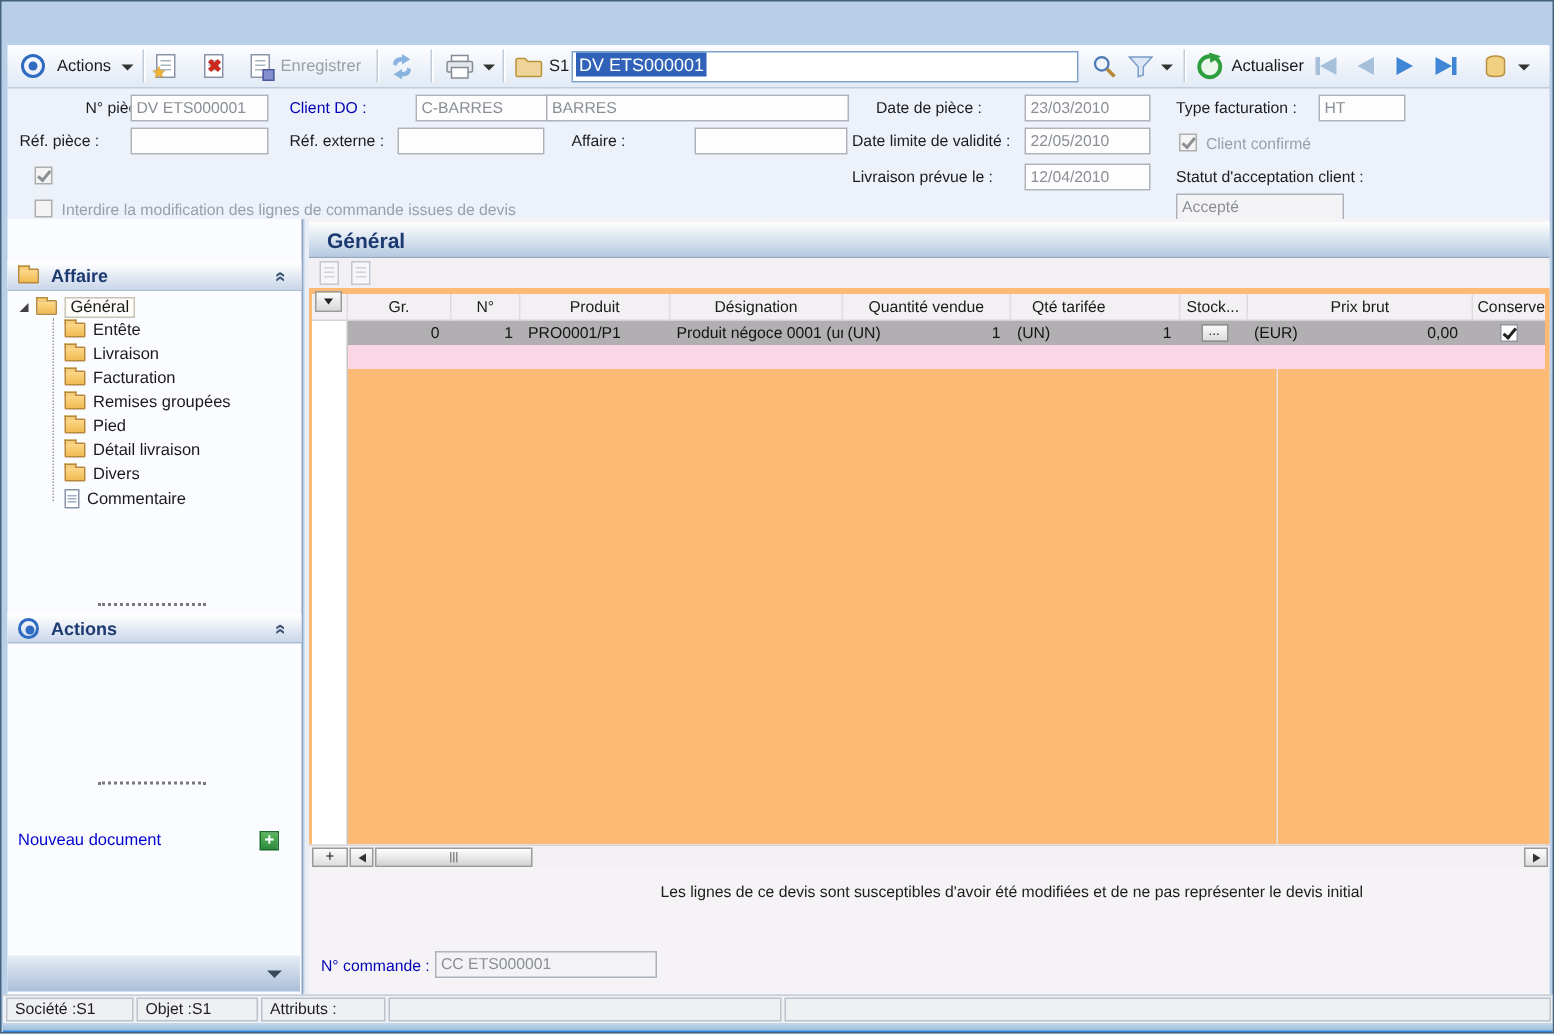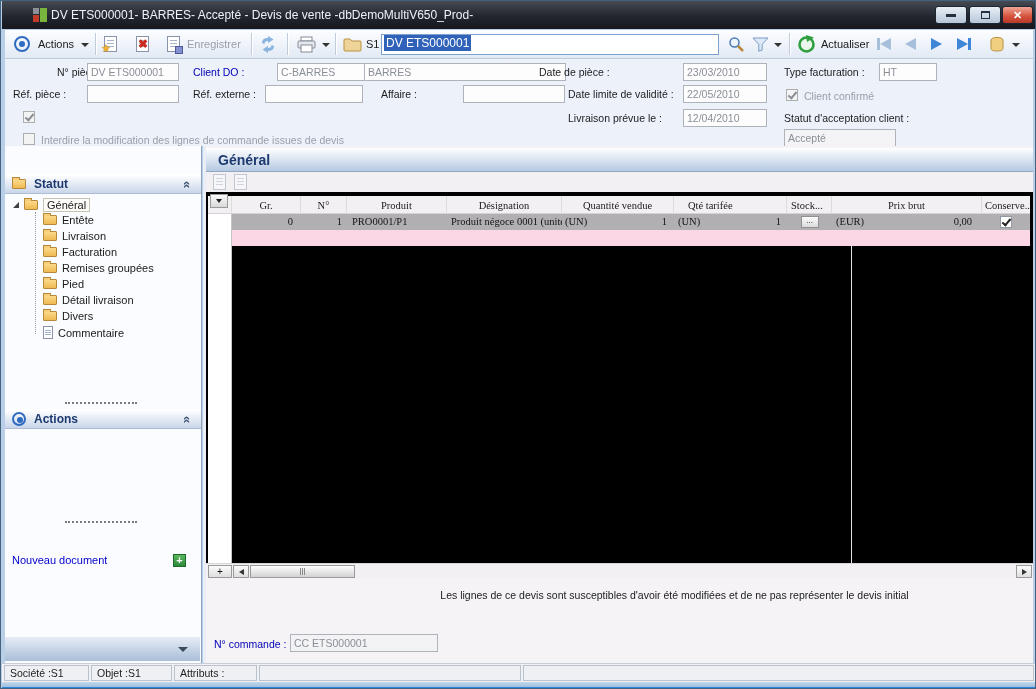--- a/index.html
+++ b/index.html
@@ -81,21 +81,21 @@
   .root-tri { width:0; height:0; border-left:6px solid transparent; border-bottom:6px solid #404040; }
   .splitdots { position:absolute; left:60px; width:72px; border-top:2px dotted #7a7a7a; }
   .linkblue { font-size:11px; color:#0000cc; }
   .plusbtn { position:absolute; width:13px; height:13px; background:linear-gradient(#5cb85c,#2d8a3e);
              border:1px solid #1e6b2e; color:#fff; font-size:11px; font-weight:bold; line-height:11px; text-align:center; }
   .sbfooter { position:absolute; left:0; right:1px; top:491px; height:24px; background:linear-gradient(#e6edf6,#a9bed8); }
   .dntri { position:absolute; width:0; height:0; border-left:5px solid transparent; border-right:5px solid transparent; border-top:5px solid #3a4a5e; }
 
   
   .mp-strip { position:absolute; left:0; right:0; top:26px; height:20px; background:#f2f0f3; }
-  .gridarea { position:absolute; left:0; right:0; top:46px; height:371px; background:#000000;font-family:Liberation Serif, serif; }
+  .gridarea { position:absolute; left:0; right:0; top:46px; height:371px; background:#fdba74; }
   .ghead { position:absolute; left:2px; top:4px; height:18px; display:flex; background:#f2f0f2; border-bottom:1px solid #d5d2d5; }
   .hcell { height:18px; font-size:10.5px; color:#1a1a1a; display:flex; align-items:center; justify-content:center;
            border-right:1px solid #dedbde; white-space:nowrap; overflow:hidden; }
   .gutter-col { position:absolute; left:2px; top:4px; width:24px; bottom:0; background:#fff; border-right:1px solid #c6c3c6; }
   .gbtn { position:absolute; left:4px; top:2px; width:18px; height:14px; background:linear-gradient(#fdfdfd,#d8d8d8);
           border:1px solid #9a9a9a; display:flex; align-items:center; justify-content:center; }
   .gbtn .caret2 { width:0; height:0; border-left:3.5px solid transparent; border-right:3.5px solid transparent; border-top:4px solid #222; }
   .grow { position:absolute; left:26px; width:798px; height:16px; display:flex; font-size:10.5px; color:#141414; }
   .grow.selrow { background:#b2afb2; }
   .grow.pinkrow { background:#fbd7e6; }
@@ -124,35 +124,20 @@
            font-size:10.5px; color:#1e1e1e; line-height:15px; padding-left:5px; white-space:nowrap; overflow:hidden; }
   .bottomedge { position:absolute; left:1px; top:681px; width:1034px; height:7px; background:linear-gradient(#c4d7ec,#9dbede); border-bottom:2px solid #2e86d8; }
 
   svg { display:block; }
 </style>
 </head>
 <body>
 
 <div class="window">
 
-  <div class="titlebar">
-    <span class="appico">
-        <span class="sq1"></span>
-        <span class="sq2"></span>
-        <span class="sq3"></span>
-      </span>
-    <span class="title-text">DV ETS000001- BARRES- Accepté -  Devis de vente -dbDemoMultiV650_Prod-</span>
-    <span class="wbtn min">
-        <span class="g-min"></span>
-      </span>
-    <span class="wbtn max">
-        <span class="g-max"></span>
-      </span>
-    <span class="wbtn close">✕</span>
-  </div>
 
   <div class="toolbar">
     <span class="target" style="left:9px; top:6px;"></span>
     <span class="tlabel" style="left:33px;">Actions</span>
     <span class="caret" style="left:76px; top:13px;"></span>
     <span class="tsep" style="left:90px;"></span>
 
     <span class="page" style="left:99px; top:6px;">
         <span class="lines"></span>
         <span class="ovl-star">★</span>
@@ -242,21 +227,21 @@
     </span>
     <span class="caret" style="left:1007px; top:13px;"></span>
   </div>
 
   <div class="formarea">
     <span class="lbl" style="left:8px; top:7px;margin-left:44px;">N° pièce :</span>
     <div class="inp" style="left:82px; top:4px; width:92px;">DV ETS000001</div>
     <span class="lbl blue" style="left:188px; top:7px;">Client DO :</span>
     <div class="inp" style="left:272px; top:4px; width:98px;">C-BARRES</div>
     <div class="inp" style="left:359px; top:4px; width:202px;">BARRES</div>
-    <span class="lbl" style="left:534px; top:7px;">Date de pièce :</span>
+    <span class="lbl" style="left:579px; top:7px;">Date de pièce :</span>
     <div class="inp" style="left:678px; top:4px; width:84px;">23/03/2010</div>
     <span class="lbl" style="left:779px; top:7px;">Type facturation :</span>
     <div class="inp" style="left:874px; top:4px; width:58px;">HT</div>
 
     <span class="lbl" style="left:8px; top:29px;">Réf. pièce :</span>
     <div class="inp" style="left:82px; top:26px; width:92px;"></div>
     <span class="lbl" style="left:188px; top:29px;">Réf. externe :</span>
     <div class="inp" style="left:260px; top:26px; width:98px;"></div>
     <span class="lbl" style="left:376px; top:29px;">Affaire :</span>
     <div class="inp" style="left:458px; top:26px; width:102px;"></div>
@@ -271,21 +256,21 @@
     <span class="lbl" style="left:779px; top:53px;">Statut d'acceptation client :</span>
 
     <span class="cb dis" style="left:18px; top:74px;"></span>
     <span class="lbl dis" style="left:36px; top:75px;">Interdire la modification des lignes de commande issues de devis</span>
     <div class="inp" style="left:779px; top:70px; width:112px; background:#f4f4f6;">Accepté</div>
   </div>
 
   <div class="sidebar">
     <div class="ghdr" style="top:28px;">
       <span class="folder-ico" style="margin-left:7px;"></span>
-      <span style="margin-left:8px;">Statut</span>
+      <span style="margin-left:8px;">Affaire</span>
       <span class="chevup" style="position:absolute; right:10px;">«</span>
     </div>
 
     <div class="treeline" style="left:30px; top:66px; height:122px;"></div>
     <div class="treeitem" style="left:8px; top:52px;">
       <span class="root-tri"></span>
       <span class="folder-ico"></span>
       <span style="border:1px solid #c8c4b4; background:#fdfcf8; padding:0 3px;">Général</span>
     </div>
     <div class="treeitem" style="left:38px; top:68px;">

